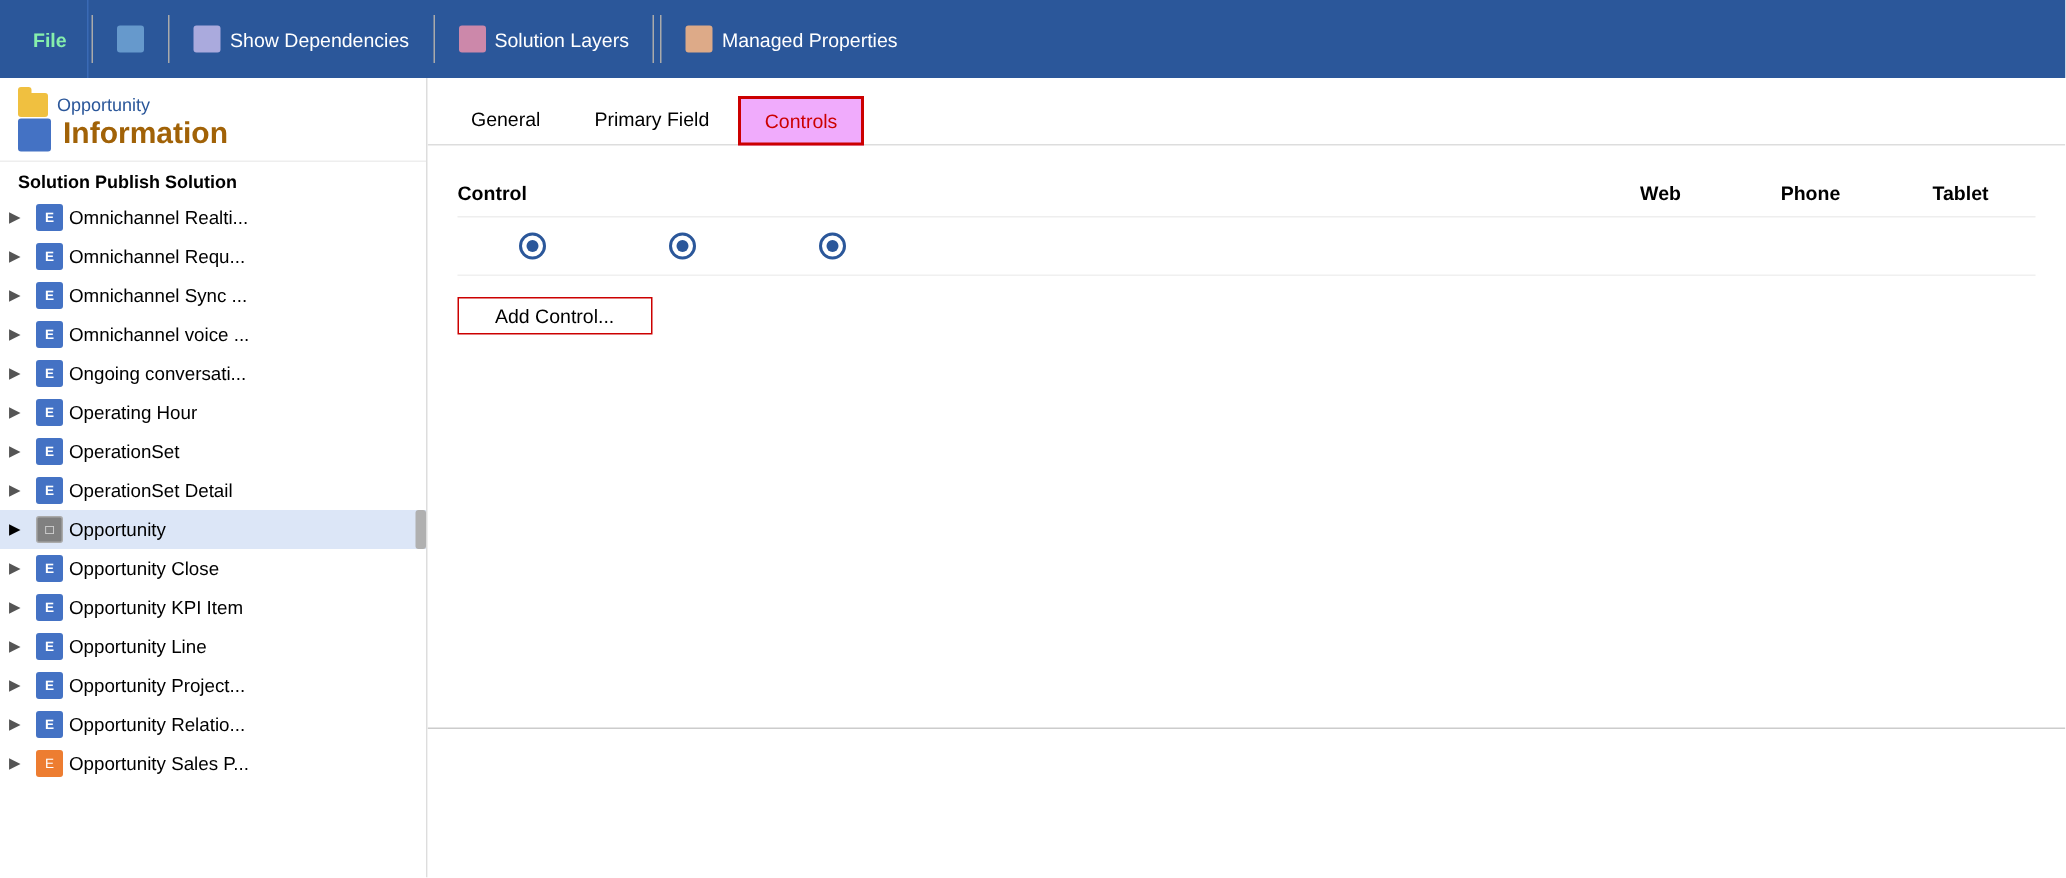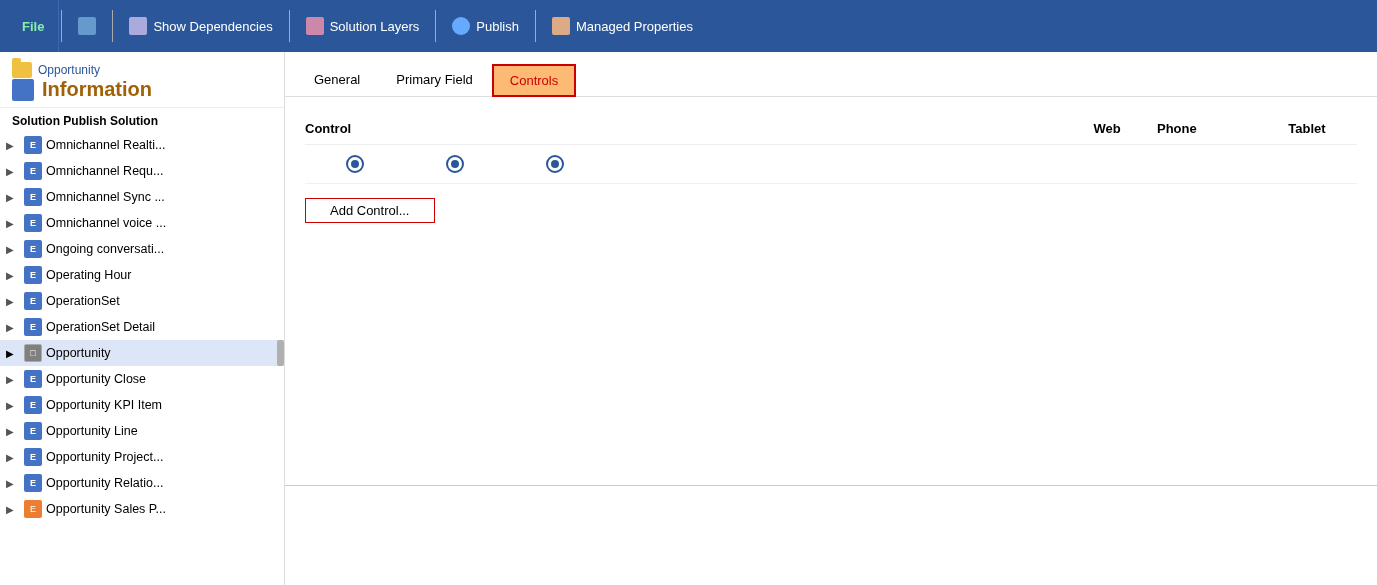--- a/index.html
+++ b/index.html
@@ -137,40 +137,40 @@
     }
     .tab {
       padding: 7px 16px;
       font-size: 13px;
       cursor: pointer;
       border: 1px solid transparent;
       background: transparent;
     }
     .tab.active {
       border: 2px solid #c00;
-      background: #fdba74;
+      background: #f0abfc;
       font-weight: 500;
       margin-bottom: -1px;
       color: #c00;
     }
 
     .controls-table-area {
       padding: 16px 20px;
       flex: 1;
     }
     .controls-header-row {
       display: flex;
       align-items: center;
       padding: 8px 0;
       border-bottom: 1px solid #eee;
       font-weight: 700;
     }
     .col-control { flex: 1; }
     .col-web { width: 100px; text-align: center; }
-    .col-phone { width: 100px; }
+    .col-phone { width: 100px; text-align: center; }
     .col-tablet { width: 100px; text-align: center; }
 
     .controls-data-row {
       display: flex;
       align-items: center;
       padding: 10px 0;
       border-bottom: 1px solid #f0f0f0;
     }
     .radio-circle {
       width: 18px;
@@ -242,24 +242,20 @@
   <button class="toolbar-item">
     <span style="display:inline-block;width:18px;height:18px;background:#aad;border-radius:2px;"></span>
     <span>Show Dependencies</span>
   </button>
   <div class="toolbar-sep"></div>
   <button class="toolbar-item">
     <span style="display:inline-block;width:18px;height:18px;background:#c8a;border-radius:2px;"></span>
     <span>Solution Layers</span>
   </button>
   <div class="toolbar-sep"></div>
-  <button class="toolbar-item">
-    <span style="display:inline-block;width:18px;height:18px;background:#6af;border-radius:50%;"></span>
-    <span>Publish</span>
-  </button>
   <div class="toolbar-sep"></div>
   <button class="toolbar-item">
     <span style="display:inline-block;width:18px;height:18px;background:#da8;border-radius:2px;"></span>
     <span>Managed Properties</span>
   </button>
 </div>
 
 <div class="main-layout">
 
   <div class="sidebar">

